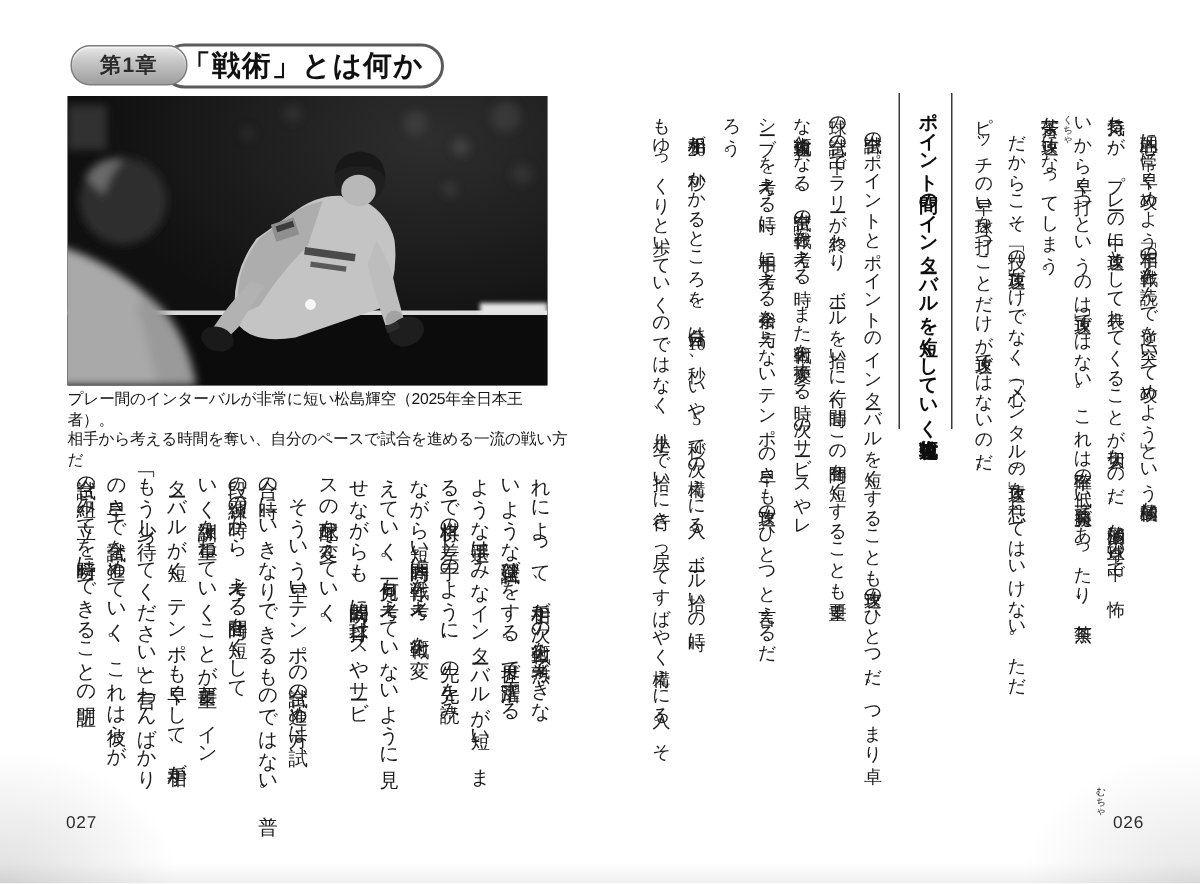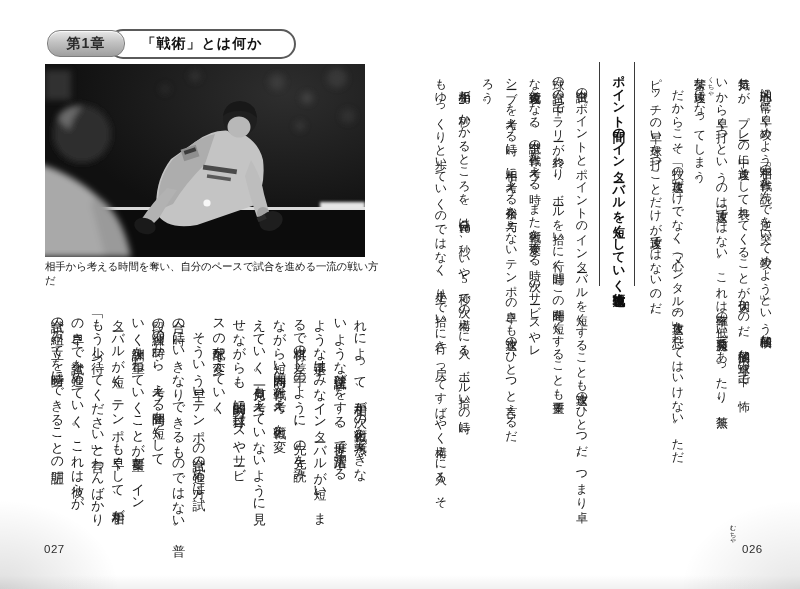--- a/index.html
+++ b/index.html
@@ -16,21 +16,21 @@
   #shade-br{right:0;bottom:0;width:120px;height:90px;
     background:radial-gradient(ellipse at 100% 100%,rgba(0,0,0,0.10),rgba(0,0,0,0) 70%);}
   #shade-bottom{left:0;bottom:0;width:800px;height:14px;
     background:linear-gradient(to top,rgba(0,0,0,0.06),rgba(0,0,0,0));}
 
   
   #chapter-title-box{
     position:absolute;left:108px;top:29px;width:184px;height:26px;
     background:#fff;border:2px solid #5a5a5a;border-radius:15px;
     display:flex;align-items:center;justify-content:center;
-    font-size:14px;font-weight:bold;letter-spacing:1px;color:#111;
+    font-size:19px;font-weight:bold;letter-spacing:1px;color:#111;
   }
   #chapter-capsule{
     position:absolute;left:47px;top:30px;width:76px;height:25px;
     background:linear-gradient(#e8e8e8 0%,#c2c2c2 45%,#9f9f9f 100%);
     border:1px solid #7d7d7d;border-radius:13px;
     display:flex;align-items:center;justify-content:center;
     font-size:14px;font-weight:bold;color:#2b2b2b;letter-spacing:1px;
     box-shadow:inset 0 1px 1px rgba(255,255,255,.8);
     z-index:2;
   }
@@ -163,20 +163,21 @@
     <g filter="url(#b3)">
       <circle cx="37" cy="70" r="29" fill="#2f2f2f"></circle>
       <path d="M12,54 Q20,40 37,42 Q28,52 24,66 Z" fill="#6b6b6b"></path>
       <path d="M-12,98 Q25,108 52,132 Q68,150 72,193 L-12,193 Z" fill="#a9a9a9"></path>
       <path d="M52,132 Q78,150 86,193 L60,193 Q52,160 46,140 Z" fill="#9a9a9a"></path>
     </g>
   </svg>
 </div>
 
 <div id="photo-caption">
+  <div>プレー間のインターバルが非常に短い松島輝空（2025年全日本王者）。</div>
   <div>相手から考える時間を奪い、自分のペースで試合を進める一流の戦い方だ</div>
 </div>
 
 <div id="rp-before" class="vtext">
   <div class="vline">　心理的に「常に早く攻めよう」「相手の作戦を読んで逆を突いて攻めよう」という積極的な</div>
   <div class="vline">気持ちが、プレーの中に速攻として表れてくることが大切なのだ。消極的な卓球の中で、怖</div>
   <div class="vline">いから早く打つというのは「速攻」ではない。これは確率の低い一発勝負であったり、無茶</div>
   <div class="vline">苦茶な速攻になってしまう。</div>
   <div class="vline">　だからこそ、「技の速攻」だけでなく、「心（メンタル）の速攻」を忘れてはいけない。ただ</div>
   <div class="vline">ピッチの早い球を打つことだけが速攻ではないのだ。</div>

